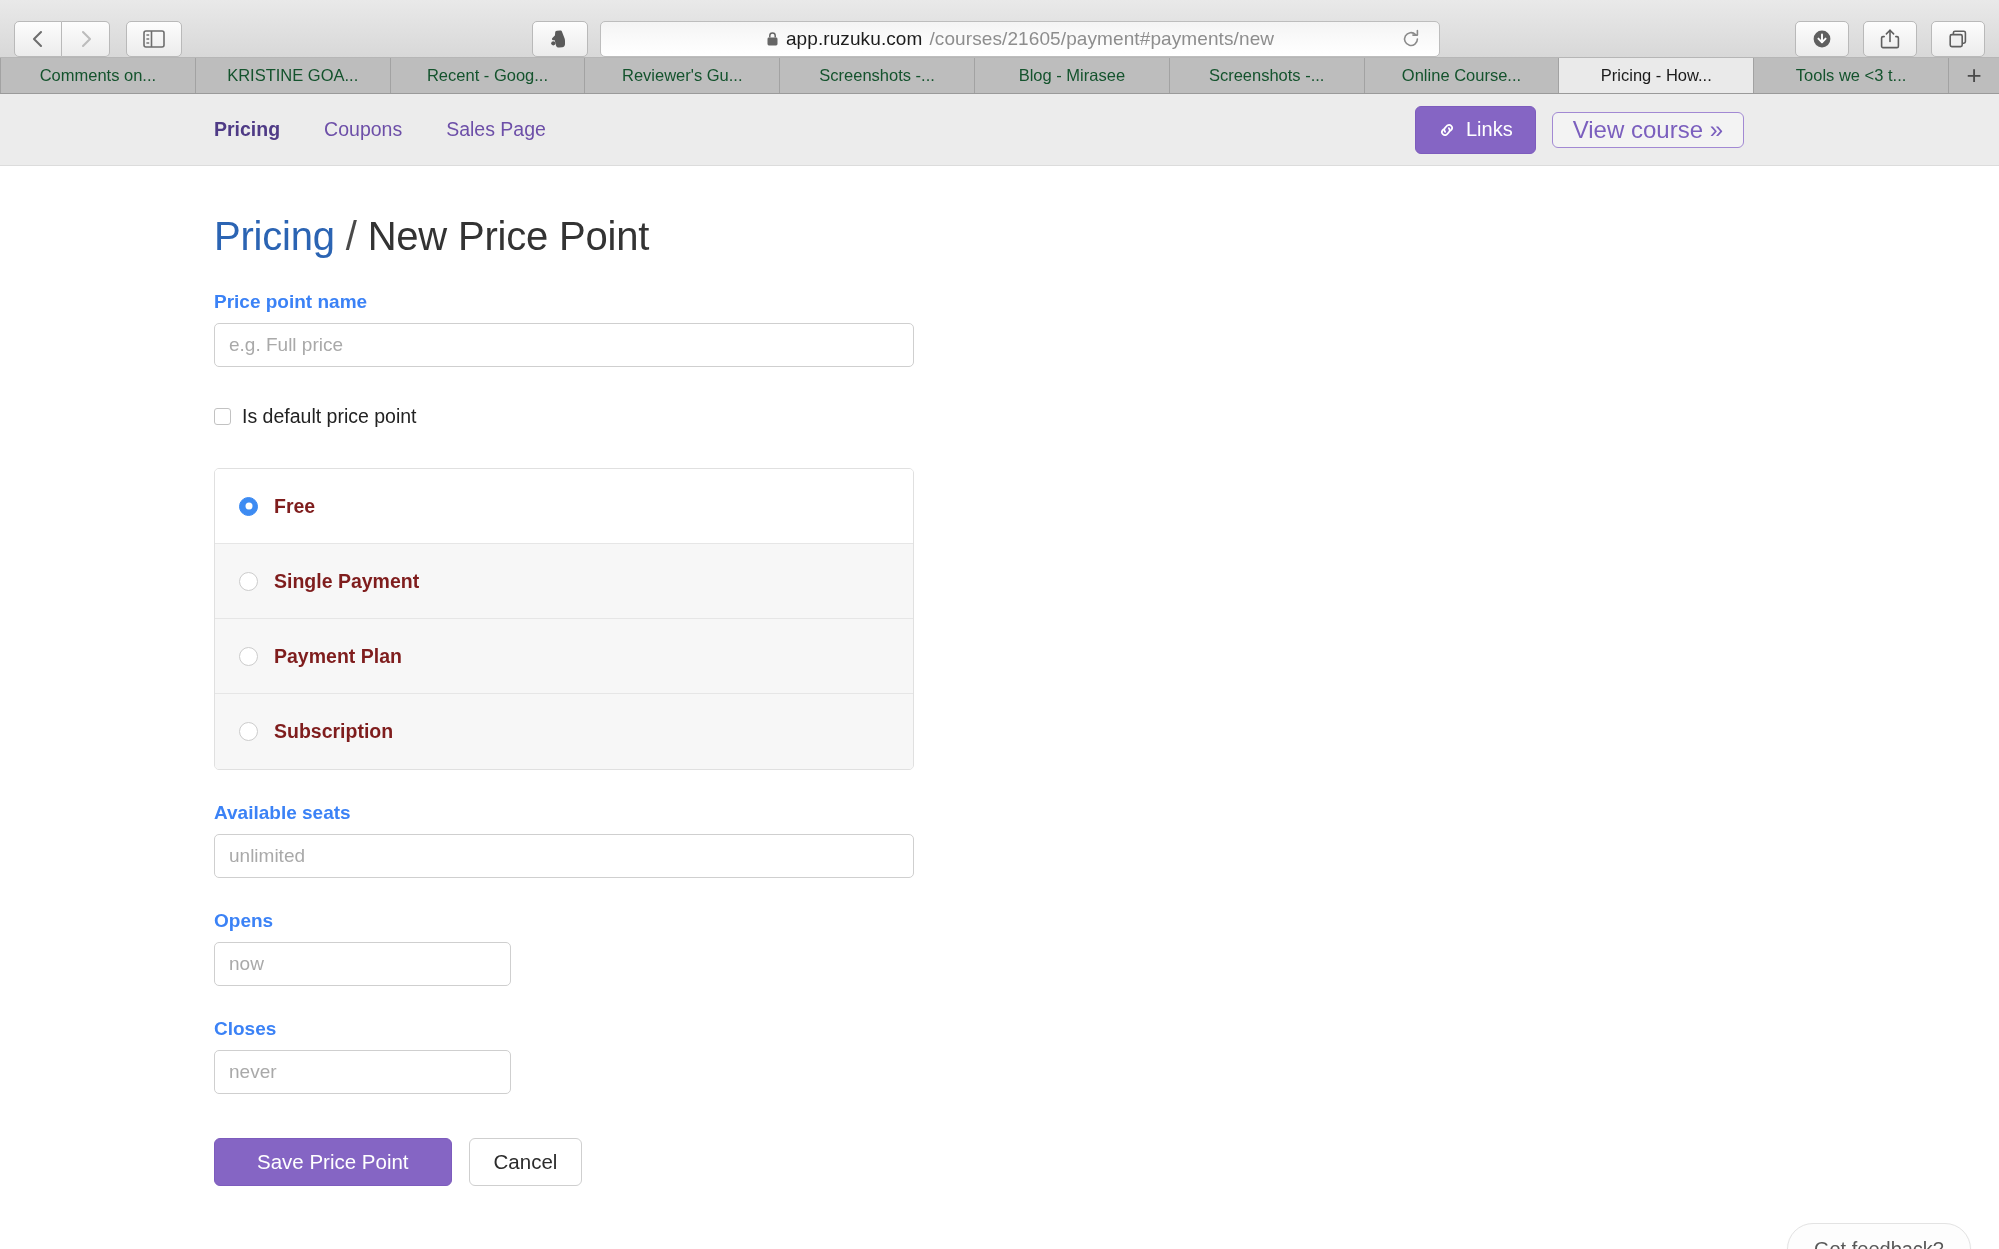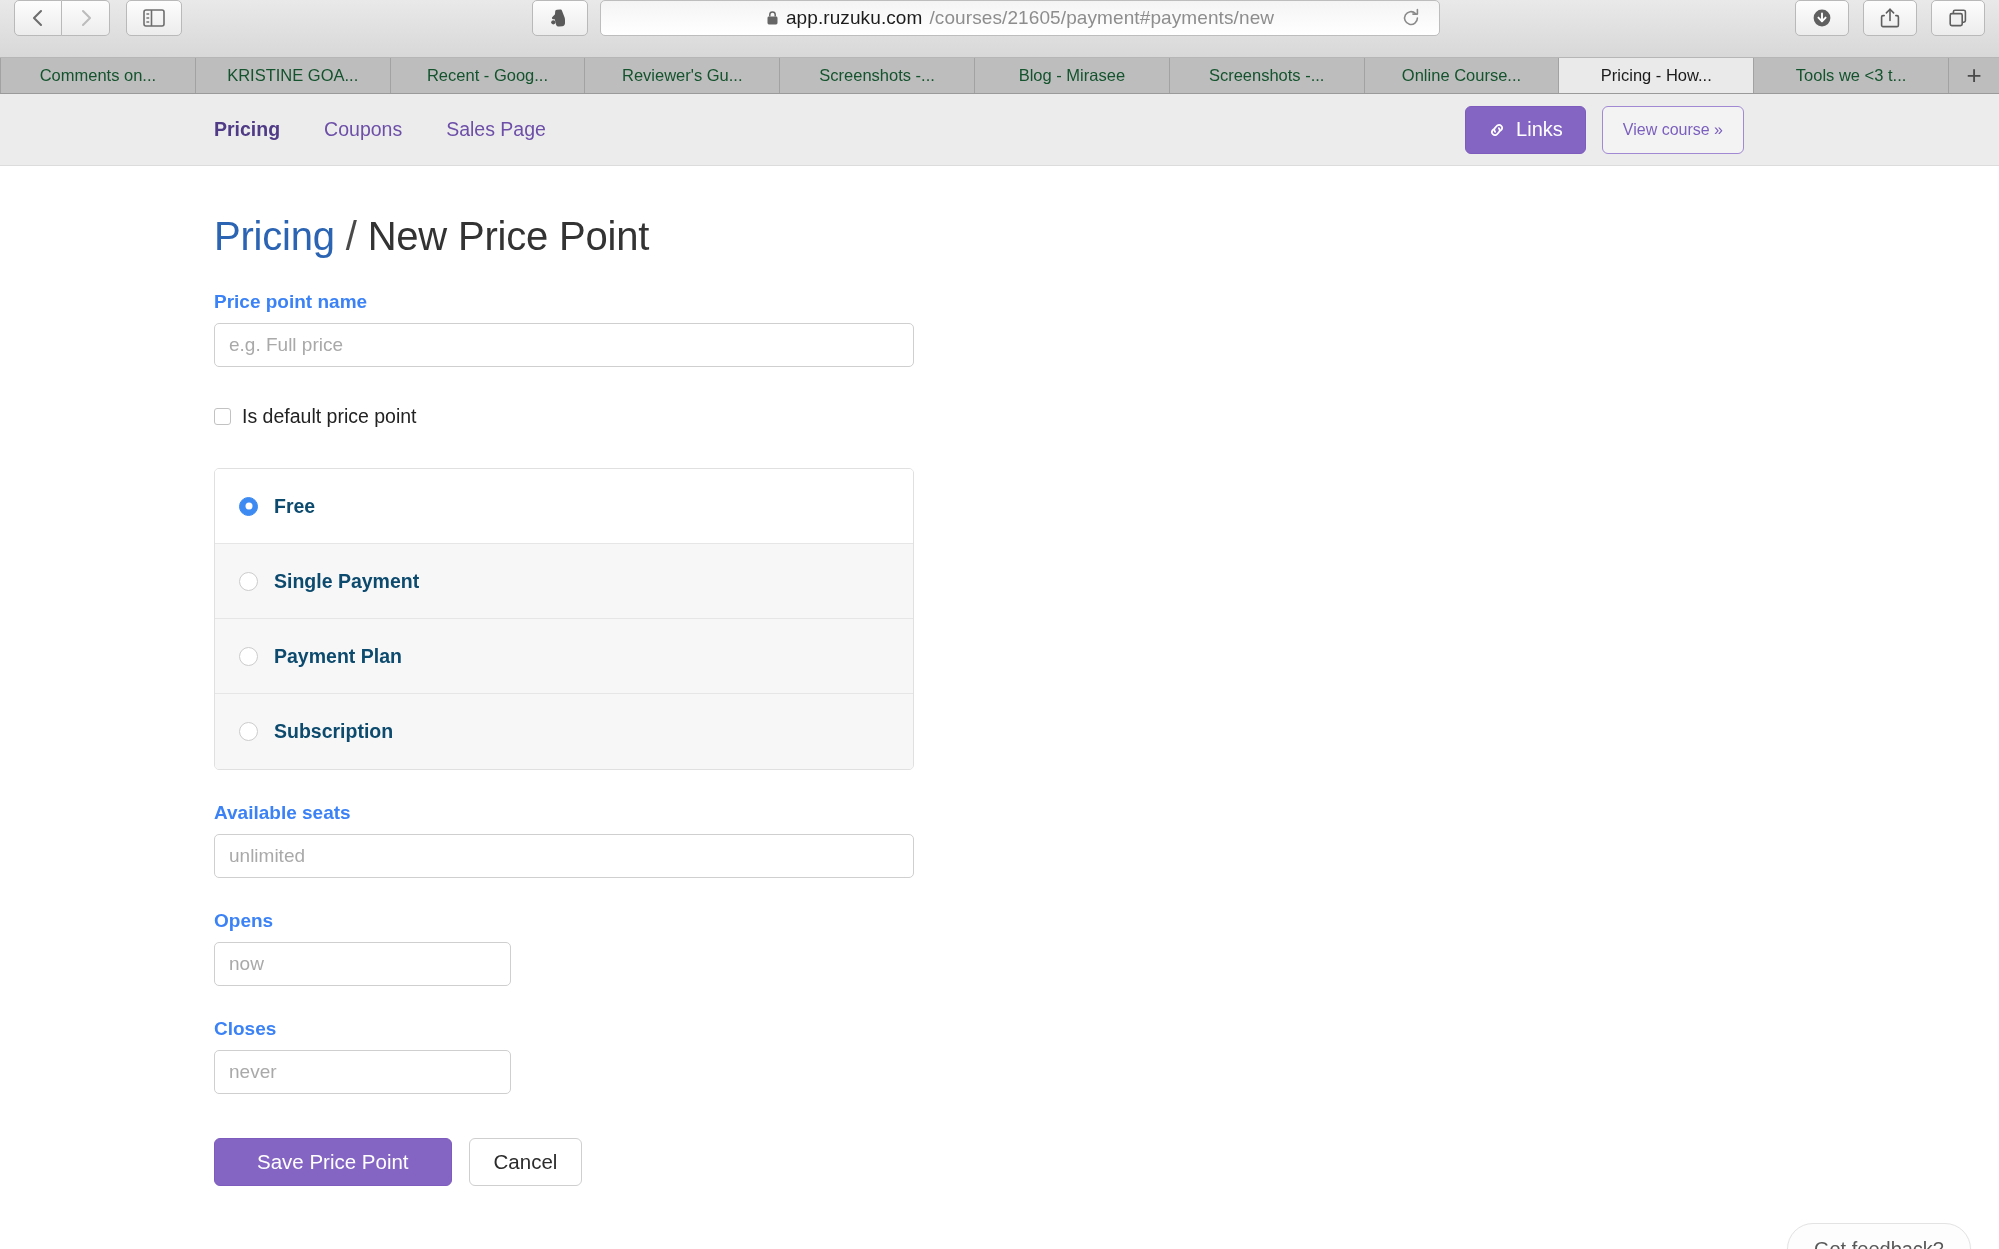--- a/index.html
+++ b/index.html
@@ -13,21 +13,21 @@
     -webkit-font-smoothing: antialiased;
   }
 
   
   .browser-toolbar {
     position: relative;
     height: 58px;
     background: linear-gradient(to bottom, #e9e9e9 0%, #d8d8d8 100%);
     border-bottom: 1px solid #b6b6b6;
     display: flex;
-    align-items: flex-start;
+    align-items: flex-end;
   }
   .tb-btn {
     background: linear-gradient(to bottom, #fdfdfd 0%, #ececec 100%);
     border: 1px solid #b9b9b9;
     border-radius: 5px;
     height: 36px;
     display: flex;
     align-items: center;
     justify-content: center;
     cursor: default;
@@ -160,23 +160,23 @@
     display: flex;
     align-items: center;
     gap: 10px;
     cursor: pointer;
   }
   .btn-viewcourse {
     background: #f3f3f3;
     color: #7b5fbe;
     border: 1.5px solid #a289d3;
     border-radius: 6px;
-    height: 48px;
+    height: 36px;
     padding: 0 20px;
-    font-size: 16px;
+    font-size: 24px;
     display: flex;
     align-items: center;
     cursor: pointer;
   }
 
   
   .page { padding: 0 0 0 214px; background: #fff; height: calc(1249px - 58px - 36px - 72px); position: relative; }
 
   .page-title {
     font-size: 40px;
@@ -263,21 +263,21 @@
   }
   .radio-item.selected .radio-dot::after {
     content: "";
     position: absolute;
     width: 7px; height: 7px;
     border-radius: 50%;
     background: #ffffff;
     left: 50%; top: 50%;
     transform: translate(-50%,-50%);
   }
-  .radio-label { font-size: 19.5px; font-weight: bold; color: #0c4a6e; }
+  .radio-label { font-size: 19.5px; font-weight: bold; color: #7f1d1d; }
 
   
   .form-actions {
     display: flex;
     align-items: center;
     gap: 17px;
     margin-top: 44px;
     padding-bottom: 30px;
   }
   .btn-save {

